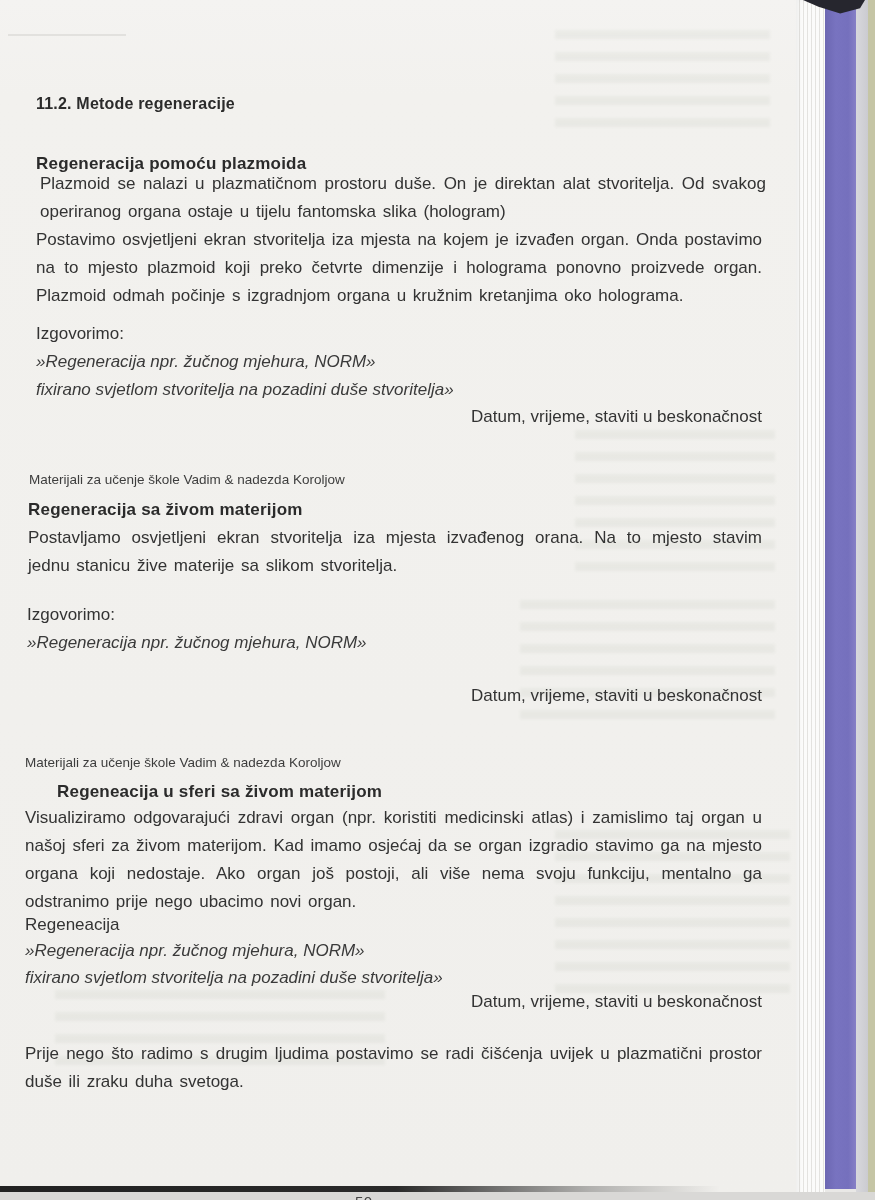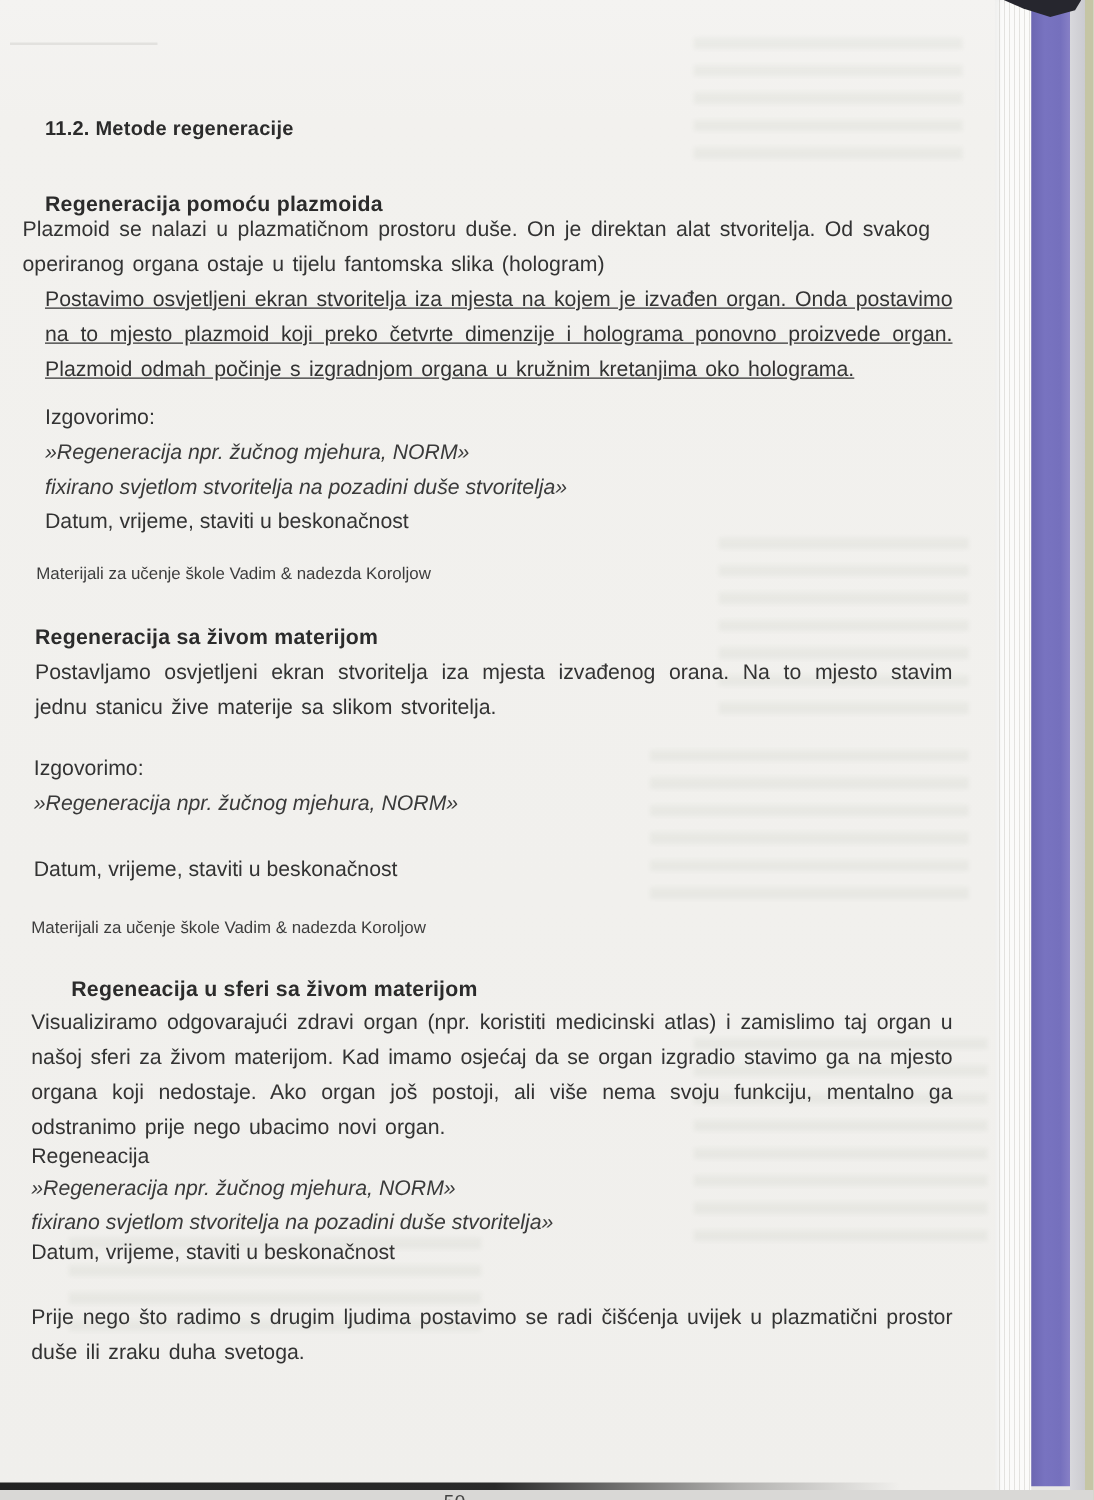--- a/index.html
+++ b/index.html
@@ -53,22 +53,22 @@
   }
   .scratch{
     position:absolute;left:8px;top:34px;width:118px;height:2px;
     background:#e2e1de;
   }
   
   .txt{position:absolute;color:#333;font-size:17px;line-height:28px;}
   .h{font-weight:700;color:#2b2b2b;letter-spacing:0.2px;}
   .body{text-align:justify;word-spacing:2px;}
   .it{font-style:italic;color:#3a3a3a;}
-  .small{font-size:13.5px;color:#3d3d3d;line-height:18px;}
-  .datum{padding-right:64px;}
+  .small{font-size:13.5px;color:#3d3d3d;line-height:18px;margin-top:21px;}
+  .datum{text-align:right;padding-right:64px;}
   .pagenum{font-size:15px;color:#444;letter-spacing:0.5px;}
   
   .smudge{
     position:absolute;opacity:0.06;filter:blur(1.6px);pointer-events:none;
     background:repeating-linear-gradient(180deg,#6f7f63 0px,#57684e 9px,rgba(255,255,255,0) 9px,rgba(255,255,255,0) 22px);
   }
 </style>
 </head>
 <body>
 
@@ -86,22 +86,22 @@
 
   <div class="smudge" style="left:555px;top:30px;width:215px;height:105px;"></div>
   <div class="smudge" style="left:575px;top:430px;width:200px;height:150px;"></div>
   <div class="smudge" style="left:520px;top:600px;width:255px;height:120px;"></div>
   <div class="smudge" style="left:555px;top:830px;width:235px;height:165px;"></div>
   <div class="smudge" style="left:55px;top:990px;width:330px;height:80px;"></div>
 
   <div class="txt h" style="left:36px;top:90px;font-size:16px;">11.2. Metode regeneracije</div>
 
   <div class="txt h" style="left:36px;top:150px;">Regeneracija pomoću plazmoida</div>
-  <div class="txt body" style="left:18px;top:170px;width:726px;">Plazmoid se nalazi u plazmatičnom prostoru duše. On je direktan alat stvoritelja. Od svakog operiranog organa ostaje u tijelu fantomska slika (hologram)</div>
-  <div class="txt body" style="left:36px;top:226px;width:726px;text-decoration:underline;">Postavimo osvjetljeni ekran stvoritelja iza mjesta na kojem je izvađen organ. Onda postavimo na to mjesto plazmoid koji preko četvrte dimenzije i holograma ponovno proizvede organ. Plazmoid odmah počinje s izgradnjom organa u kružnim kretanjima oko holograma.</div>
+  <div class="txt body" style="left:40px;top:170px;width:726px;">Plazmoid se nalazi u plazmatičnom prostoru duše. On je direktan alat stvoritelja. Od svakog operiranog organa ostaje u tijelu fantomska slika (hologram)</div>
+  <div class="txt body" style="left:36px;top:226px;width:726px;">Postavimo osvjetljeni ekran stvoritelja iza mjesta na kojem je izvađen organ. Onda postavimo na to mjesto plazmoid koji preko četvrte dimenzije i holograma ponovno proizvede organ. Plazmoid odmah počinje s izgradnjom organa u kružnim kretanjima oko holograma.</div>
   <div class="txt" style="left:36px;top:320px;">Izgovorimo:</div>
   <div class="txt it" style="left:36px;top:348px;">»Regeneracija npr. žučnog mjehura, NORM»</div>
   <div class="txt it" style="left:36px;top:376px;">fixirano svjetlom stvoritelja na pozadini duše stvoritelja»</div>
   <div class="txt datum" style="left:36px;top:403px;width:726px;">Datum, vrijeme, staviti u beskonačnost</div>
 
   <div class="txt small" style="left:29px;top:450px;">Materijali za učenje škole Vadim &amp; nadezda Koroljow</div>
 
   <div class="txt body" style="left:28px;top:524px;width:734px;">Postavljamo osvjetljeni ekran stvoritelja iza mjesta izvađenog orana. Na to mjesto stavim jednu stanicu žive materije sa slikom stvoritelja.</div>
   <div class="txt h" style="left:28px;top:496px;">Regeneracija sa živom materijom</div>
   <div class="txt" style="left:27px;top:601px;">Izgovorimo:</div>

